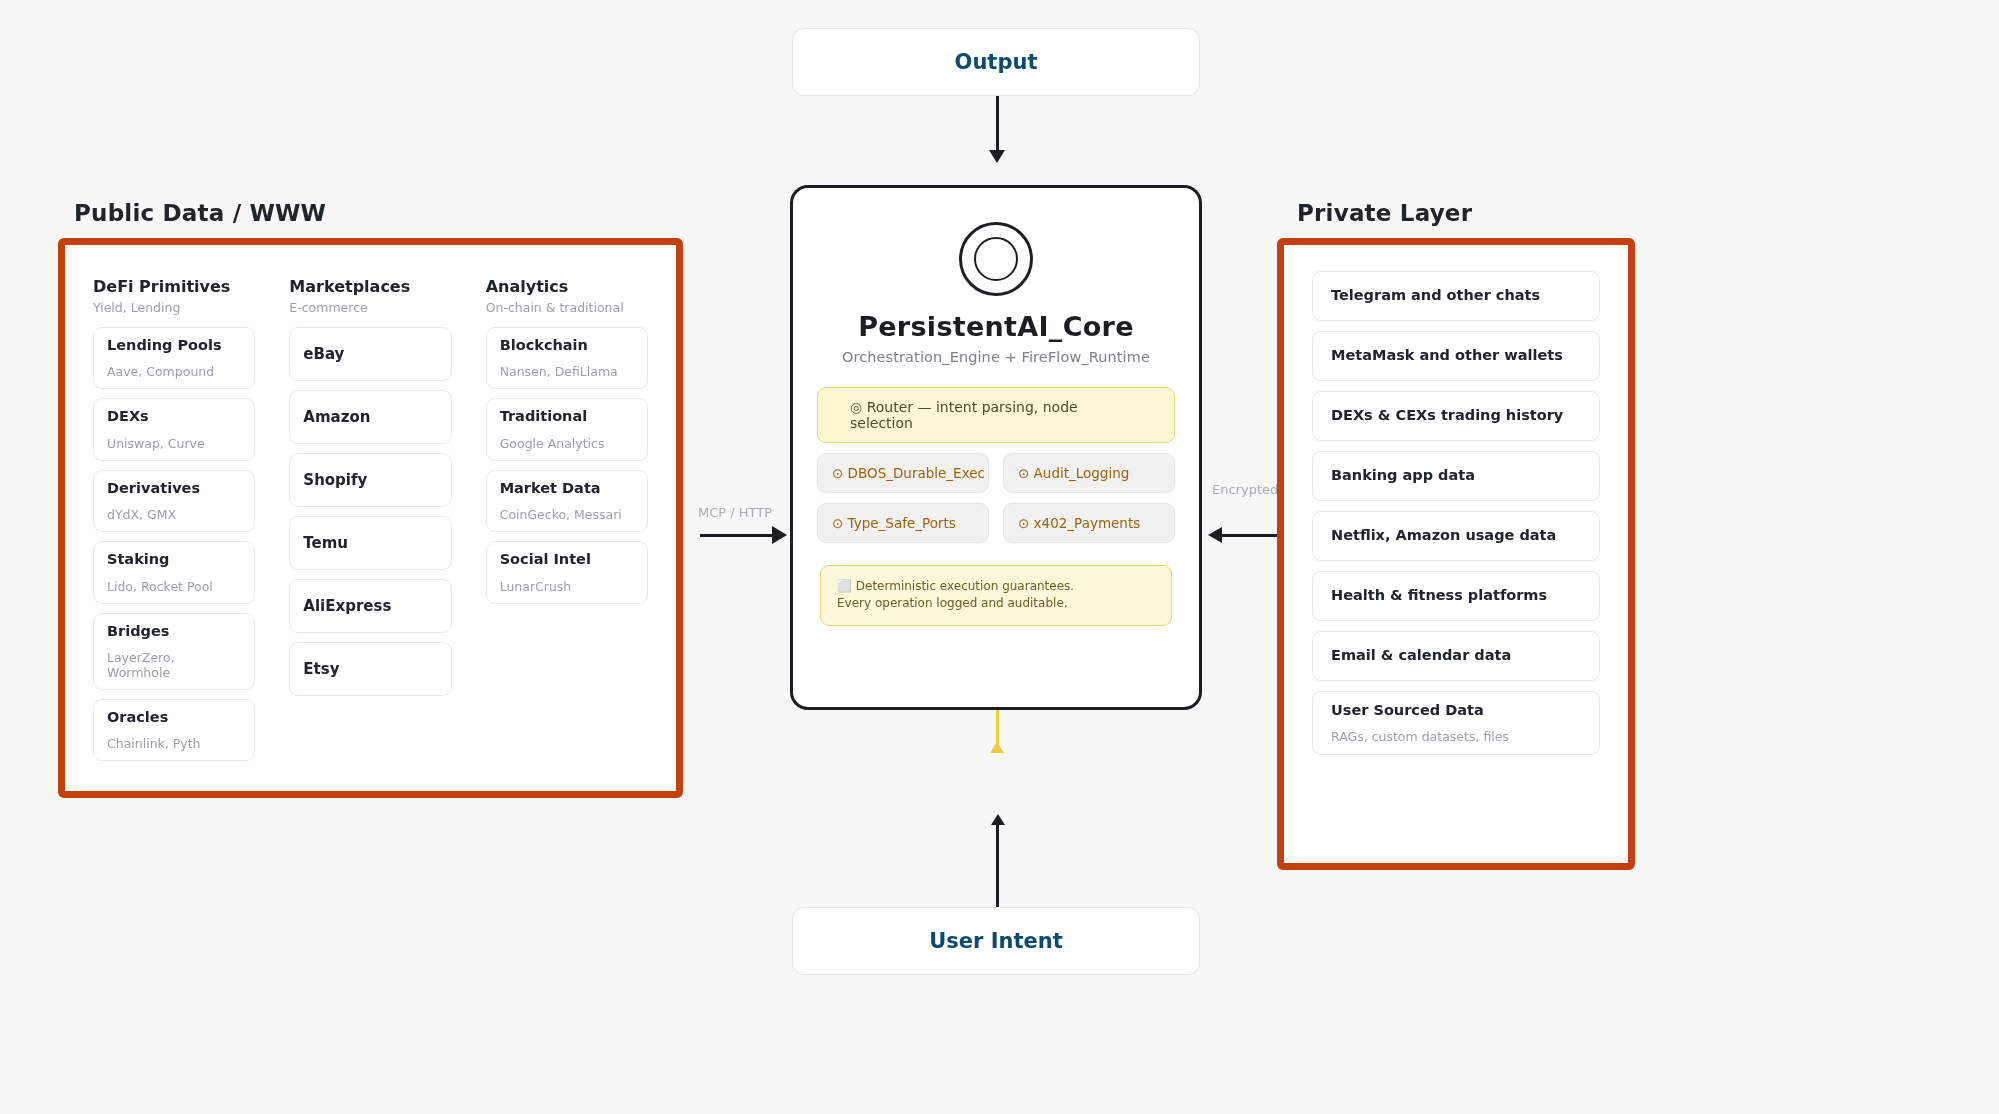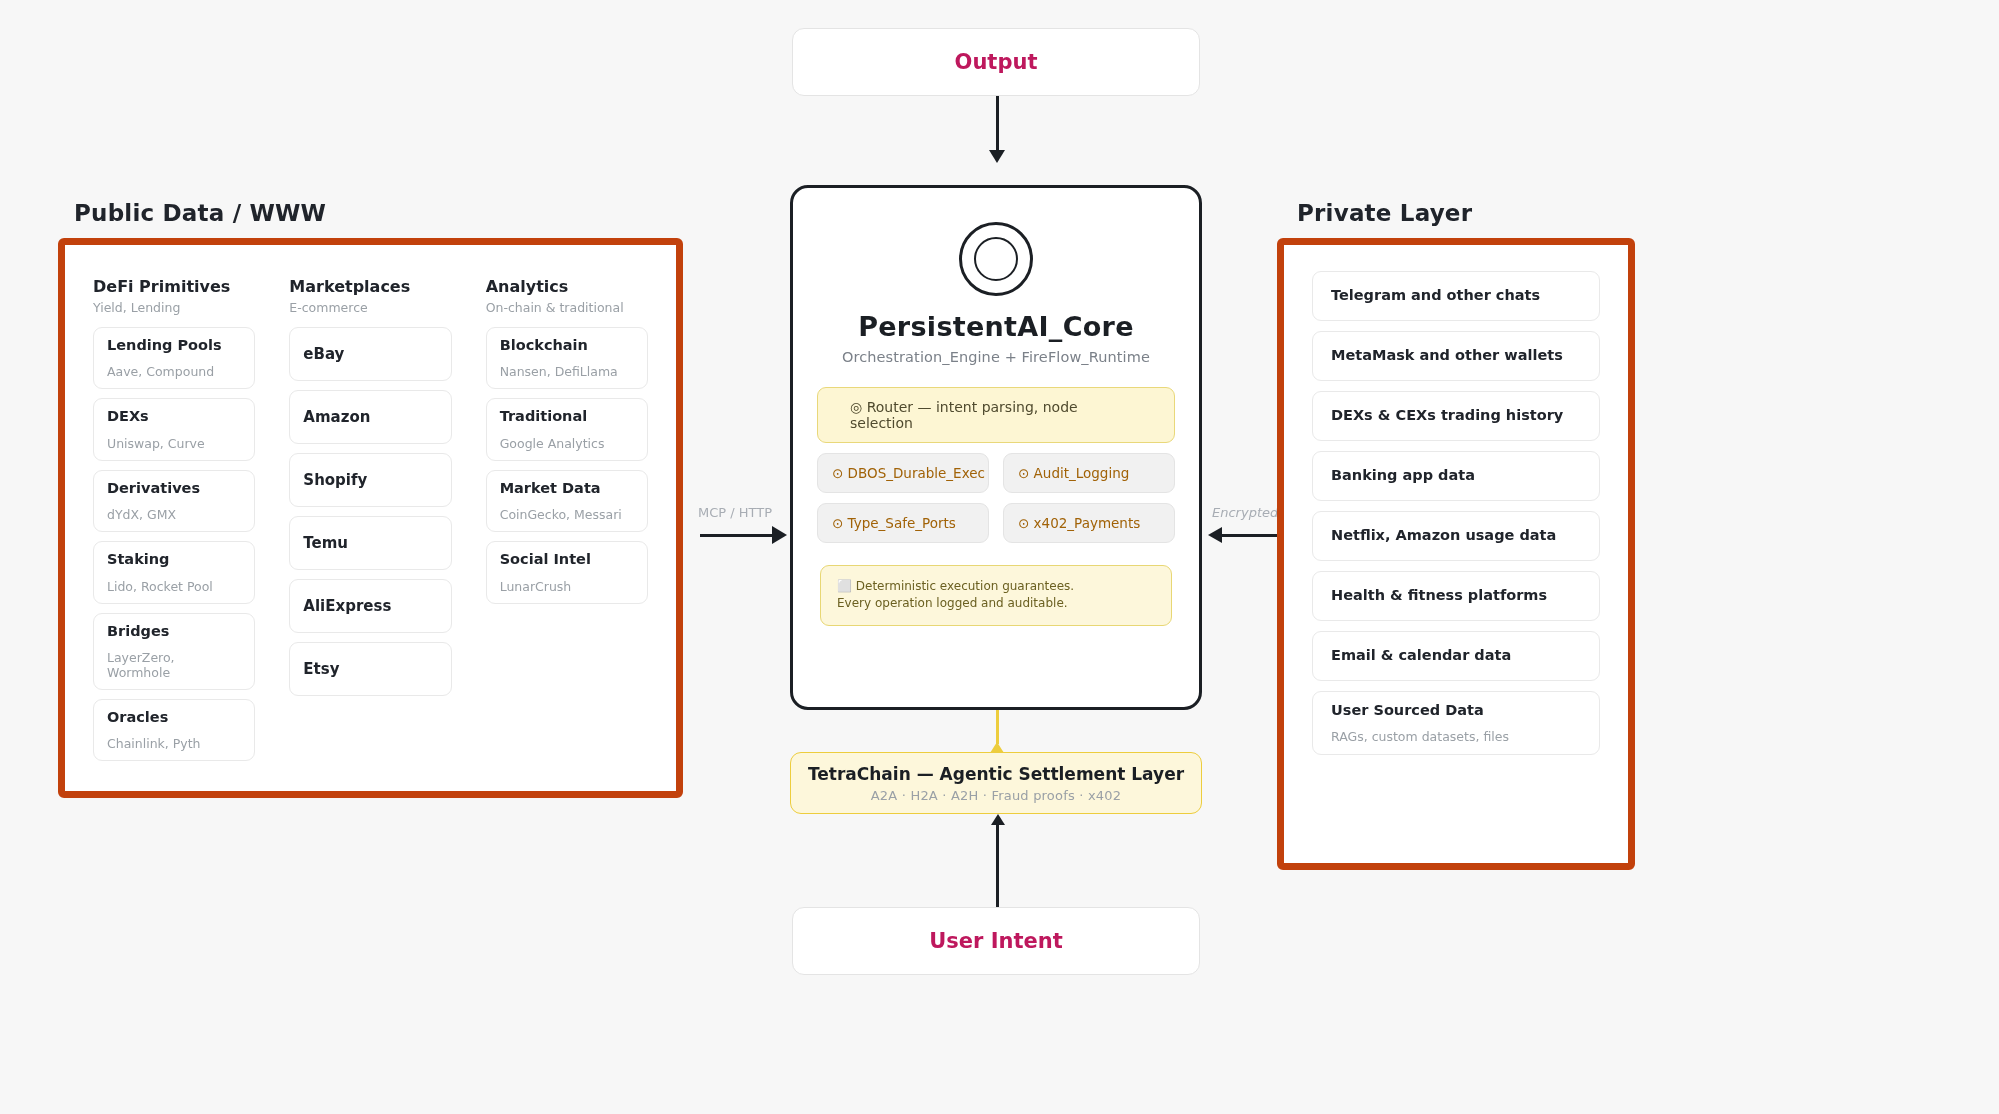--- a/index.html
+++ b/index.html
@@ -87,21 +87,21 @@
     margin-top: 22px; width: 352px;
     background: #fdf7db; border: 1px solid #e8d774; border-radius: 9px;
     padding: 12px 16px; font-size: 12px; color: #6b6021; line-height: 1.45;
   }
 
   
   .endbox {
     position: absolute; width: 408px; height: 68px;
     background: #fff; border: 1px solid #e4e4e4; border-radius: 12px;
     display: flex; align-items: center; justify-content: center;
-    font-size: 21px; font-weight: 700; color: #be185d;
+    font-size: 21px; font-weight: 700; color: #0c4a6e;
   }
   #output-box { left: 792px; top: 28px; }
   #intent-box { left: 792px; top: 907px; }
 
   
   #tetrachain {
     position: absolute; left: 790px; top: 752px; width: 412px; height: 62px;
     background: #fdf7db; border: 1px solid #edcd3d; border-radius: 11px;
     display: flex; flex-direction: column; align-items: center; justify-content: center;
   }
@@ -247,21 +247,21 @@
       <div class="pill">⊙ Type_Safe_Ports</div>
       <div class="pill">⊙ x402_Payments</div>
     </div>
 
     <div class="note">
       <div>⬜ Deterministic execution guarantees.</div>
       <div>Every operation logged and auditable.</div>
     </div>
   </div>
 
-  <div class="edge-label" style="left:1212px; top:505px;font-style:italic;">Encrypted</div>
+  <div class="edge-label" style="left:1212px; top:482px;">Encrypted</div>
   <div class="conn hline" style="left:1222px; top:534px; width:56px;"></div>
   <div class="conn arrow-left" style="left:1208px; top:527px;"></div>
 
   <div class="panel-title" style="left:1297px; top:200px;">Private Layer</div>
   <div class="panel" id="private-panel">
     <div class="priv-wrap">
       <div class="priv-card">
         <div class="card-title">Telegram and other chats</div>
       </div>
       <div class="priv-card">
@@ -285,24 +285,20 @@
       <div class="priv-card">
         <div class="card-title">User Sourced Data</div>
         <div class="card-sub">RAGs, custom datasets, files</div>
       </div>
     </div>
   </div>
 
   <div class="conn vline yellow" style="left:996px; top:710px; height:34px;"></div>
   <div class="conn arrow-up yellow" style="left:990px; top:742px;"></div>
 
-  <div id="tetrachain">
-    <div id="tetra-title">TetraChain — Agentic Settlement Layer</div>
-    <div id="tetra-sub">A2A · H2A · A2H · Fraud proofs · x402</div>
-  </div>
 
   <div class="conn vline" style="left:996px; top:822px; height:86px;"></div>
   <div class="conn arrow-up" style="left:991px; top:814px;"></div>
 
   <div class="endbox" id="intent-box">
     <span>User Intent</span>
   </div>
 
 </div>
 

